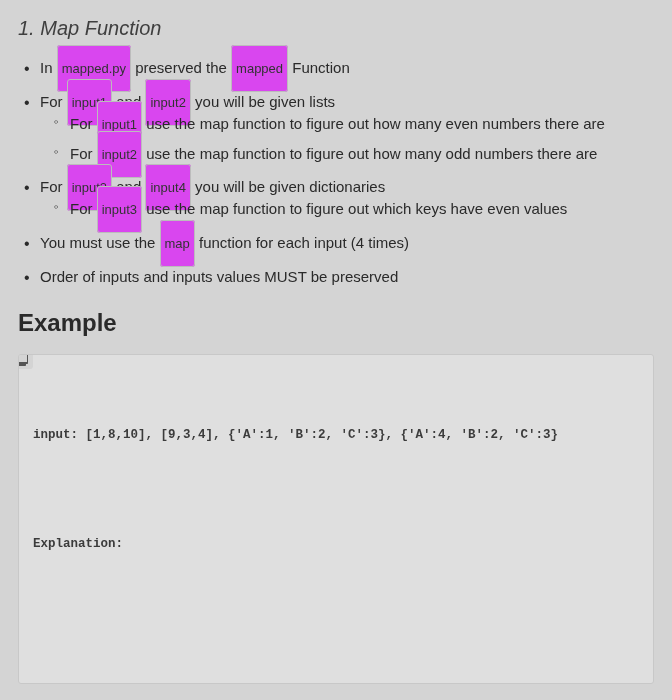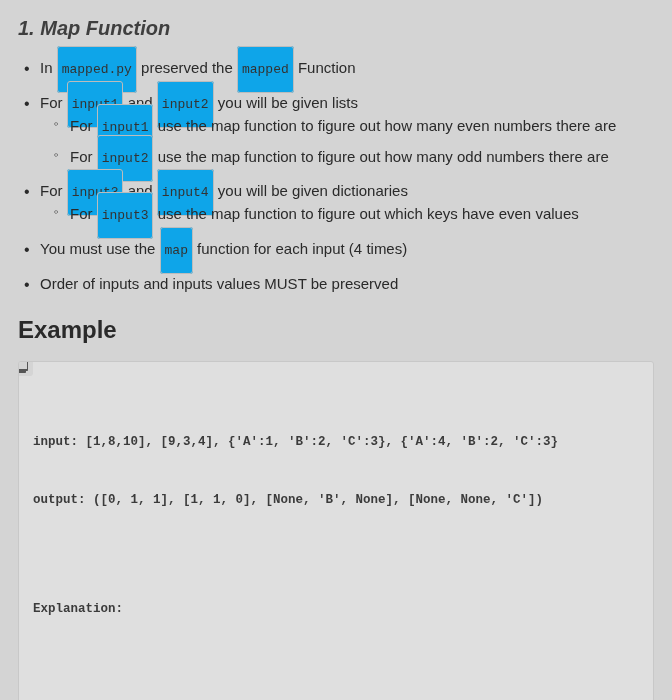--- a/index.html
+++ b/index.html
@@ -15,21 +15,21 @@
       color: #2a2a2a;
       padding: 14px 18px;
       overflow: hidden;
       font-size: 15px;
       line-height: 1.45;
     }
     .heading-1 {
       font-style: italic;
       font-size: 20px;
       color: #3f3f3f;
-      font-weight: 700;
+      font-weight: 400;
       margin-bottom: 14px;
     }
     .heading-example {
       font-size: 24px;
       font-weight: 700;
       color: #2a2a2a;
       margin-top: 18px;
       margin-bottom: 14px;
     }
     ul {
@@ -53,22 +53,22 @@
       margin-bottom: 8px;
     }
     ul.level-2 > li::before {
       content: "◦";
       position: absolute;
       left: 14px;
       top: 0;
       font-size: 13px;
     }
     .code-inline {
-      font-family: Liberation Mono, monospace;
-      background: #0ea5e9;
+      font-family: Liberation Sans, sans-serif;
+      background: #d946ef;
       border: 1px solid #bcbcbc;
       border-radius: 3px;
       padding: 15px 4px;
       font-size: 13px;
       color: #333;
       white-space: nowrap;
     }
     .codeblock-wrap {
       position: relative;
       background: #dfdfdf;
@@ -153,21 +153,20 @@
 
 <div class="heading-example">Example</div>
 
 <div class="codeblock-wrap">
   <div class="copy-icon">
     <svg viewBox="0 0 14 16">
         <path d="M10 0H3C2.45 0 2 .45 2 1v1H1C.45 2 0 2.45 0 3v12c0 .55.45 1 1 1h9c.55 0 1-.45 1-1v-1h1c.55 0 1-.45 1-1V3l-3-3zM10 14H2V4h1v9c0 .55.45 1 1 1h6v0zm2-2H4V2h5v2h3v8z"></path>
       </svg>
   </div>
   <span class="code-line">input: [1,8,10], [9,3,4], {'A':1, 'B':2, 'C':3}, {'A':4, 'B':2, 'C':3}</span>
-  <span class="code-line">output: ([0, 1, 1], [1, 1, 0], [None, 'B', None], [None, None, 'C'])</span>
   <span class="code-blank"></span>
   <span class="code-line">Explanation:</span>
   
   
   
   
   
 </div>
 
 </body></html>

